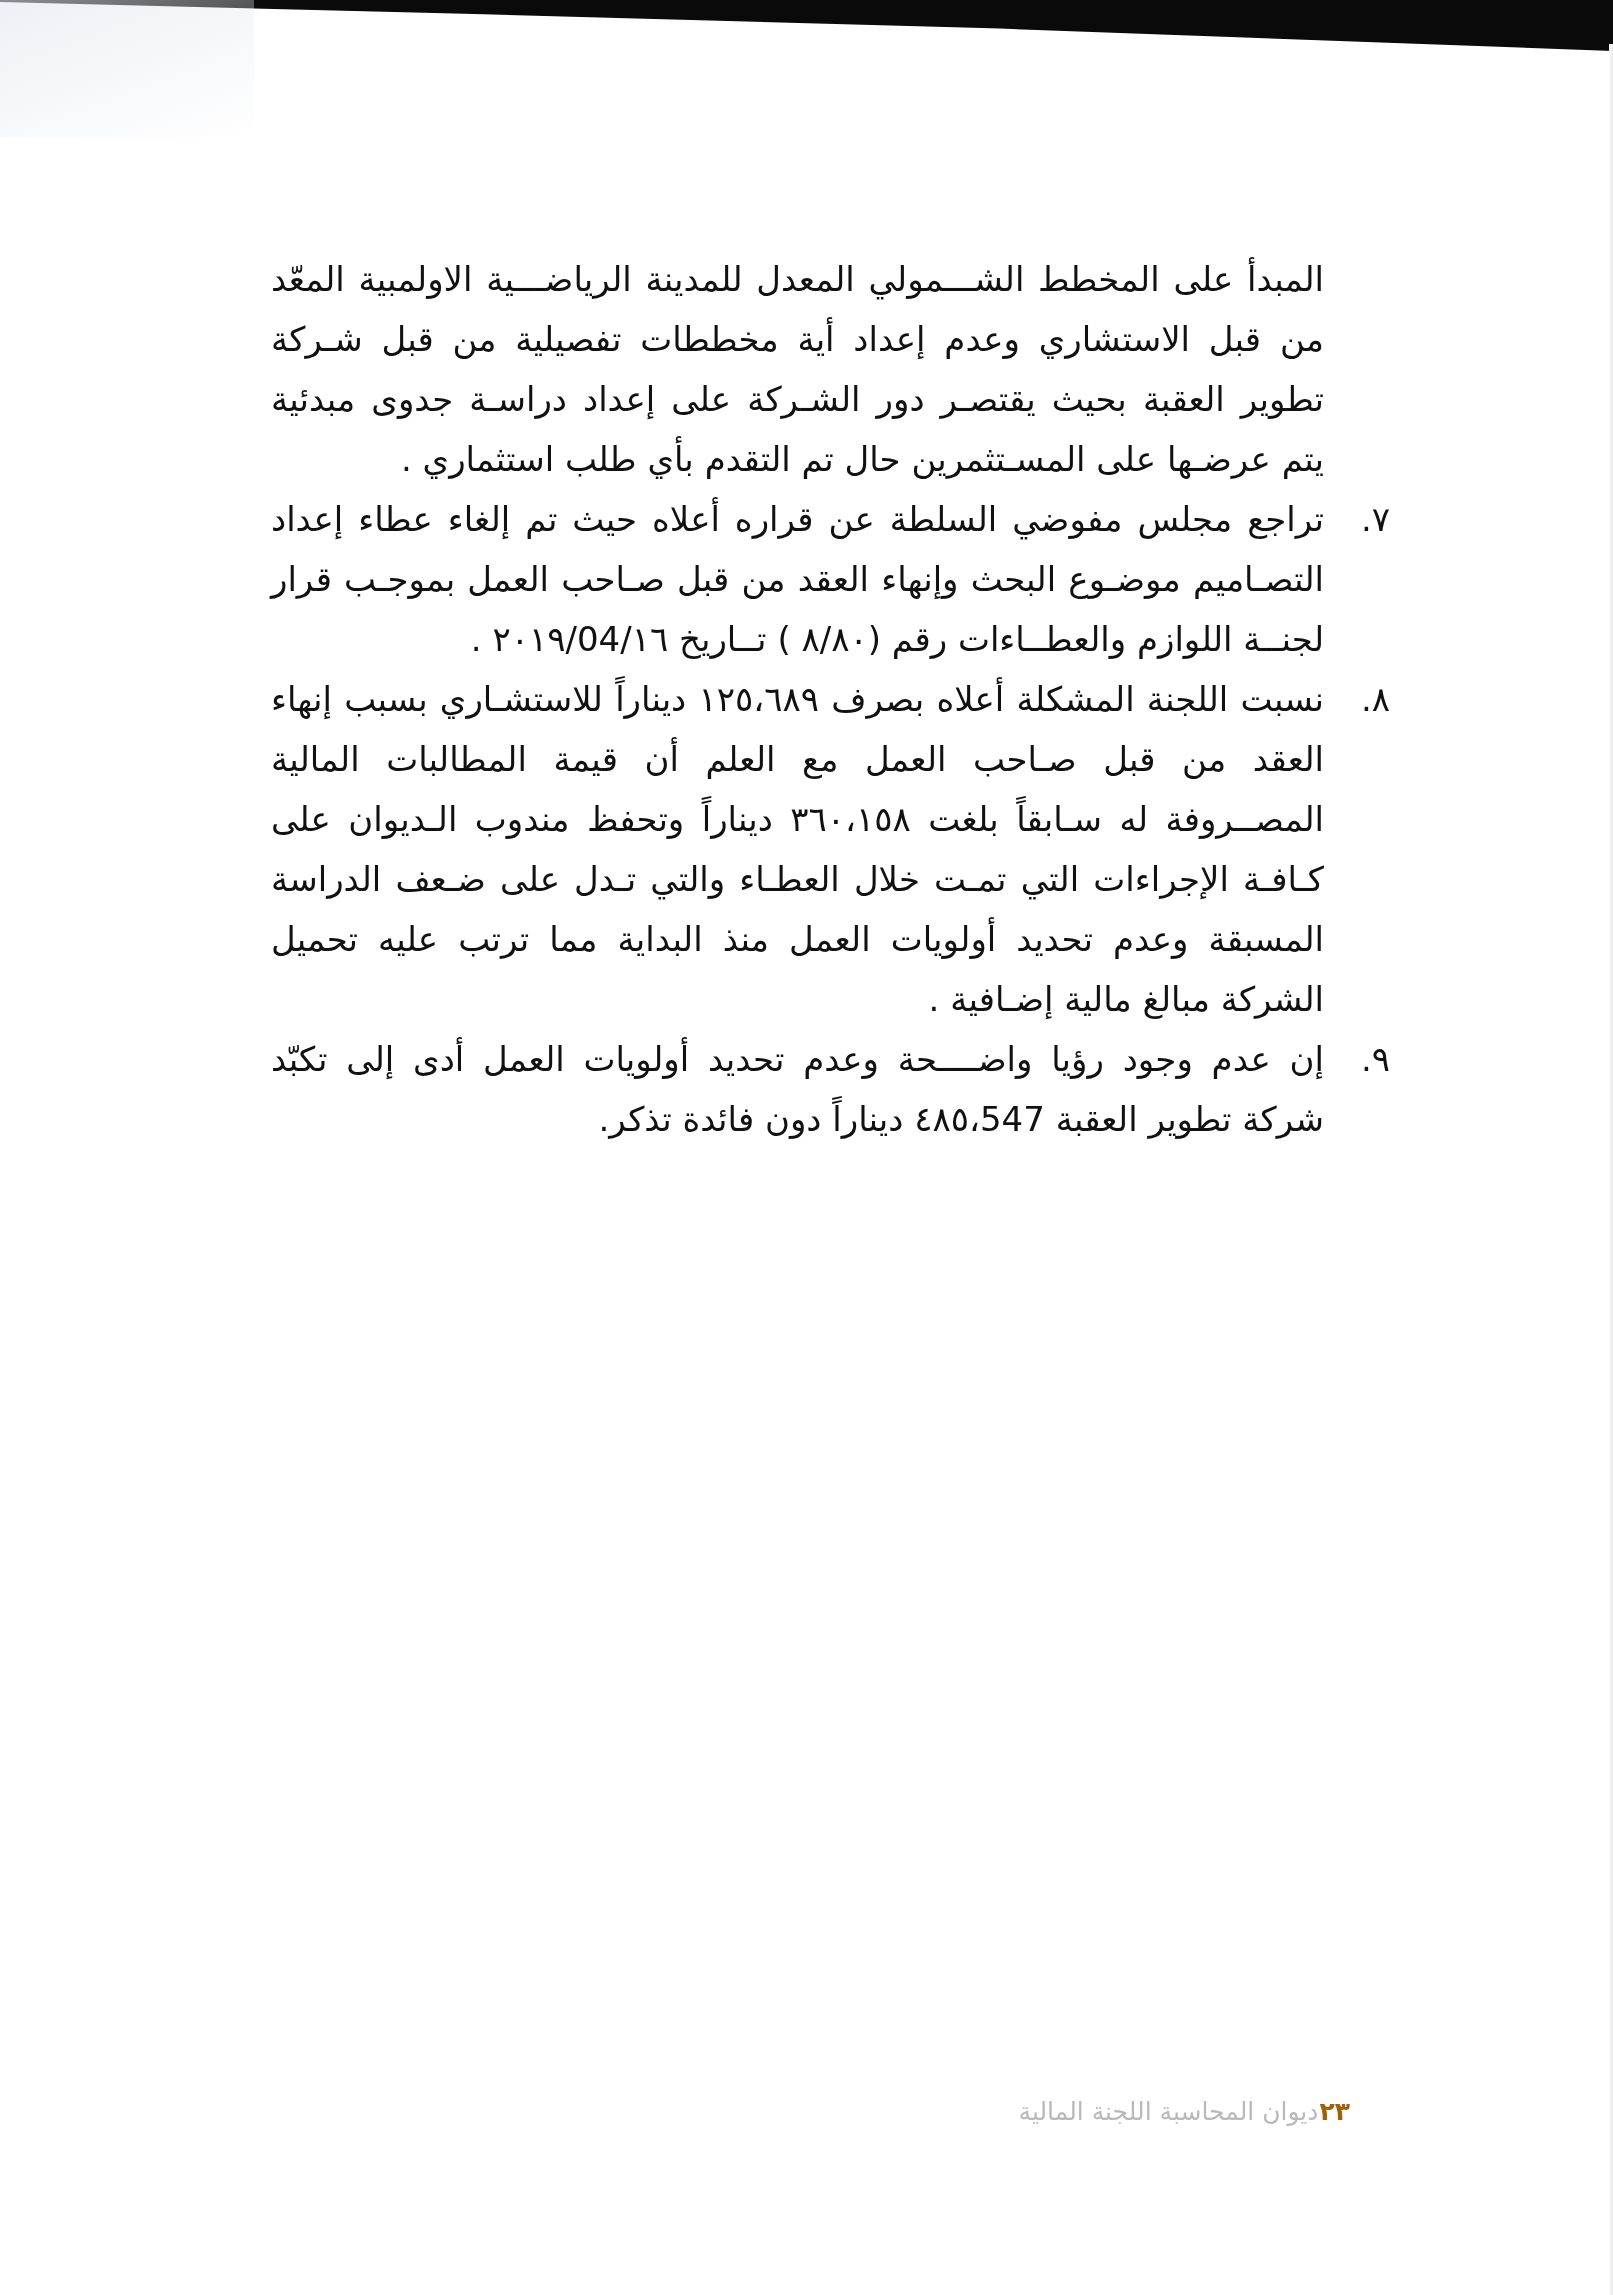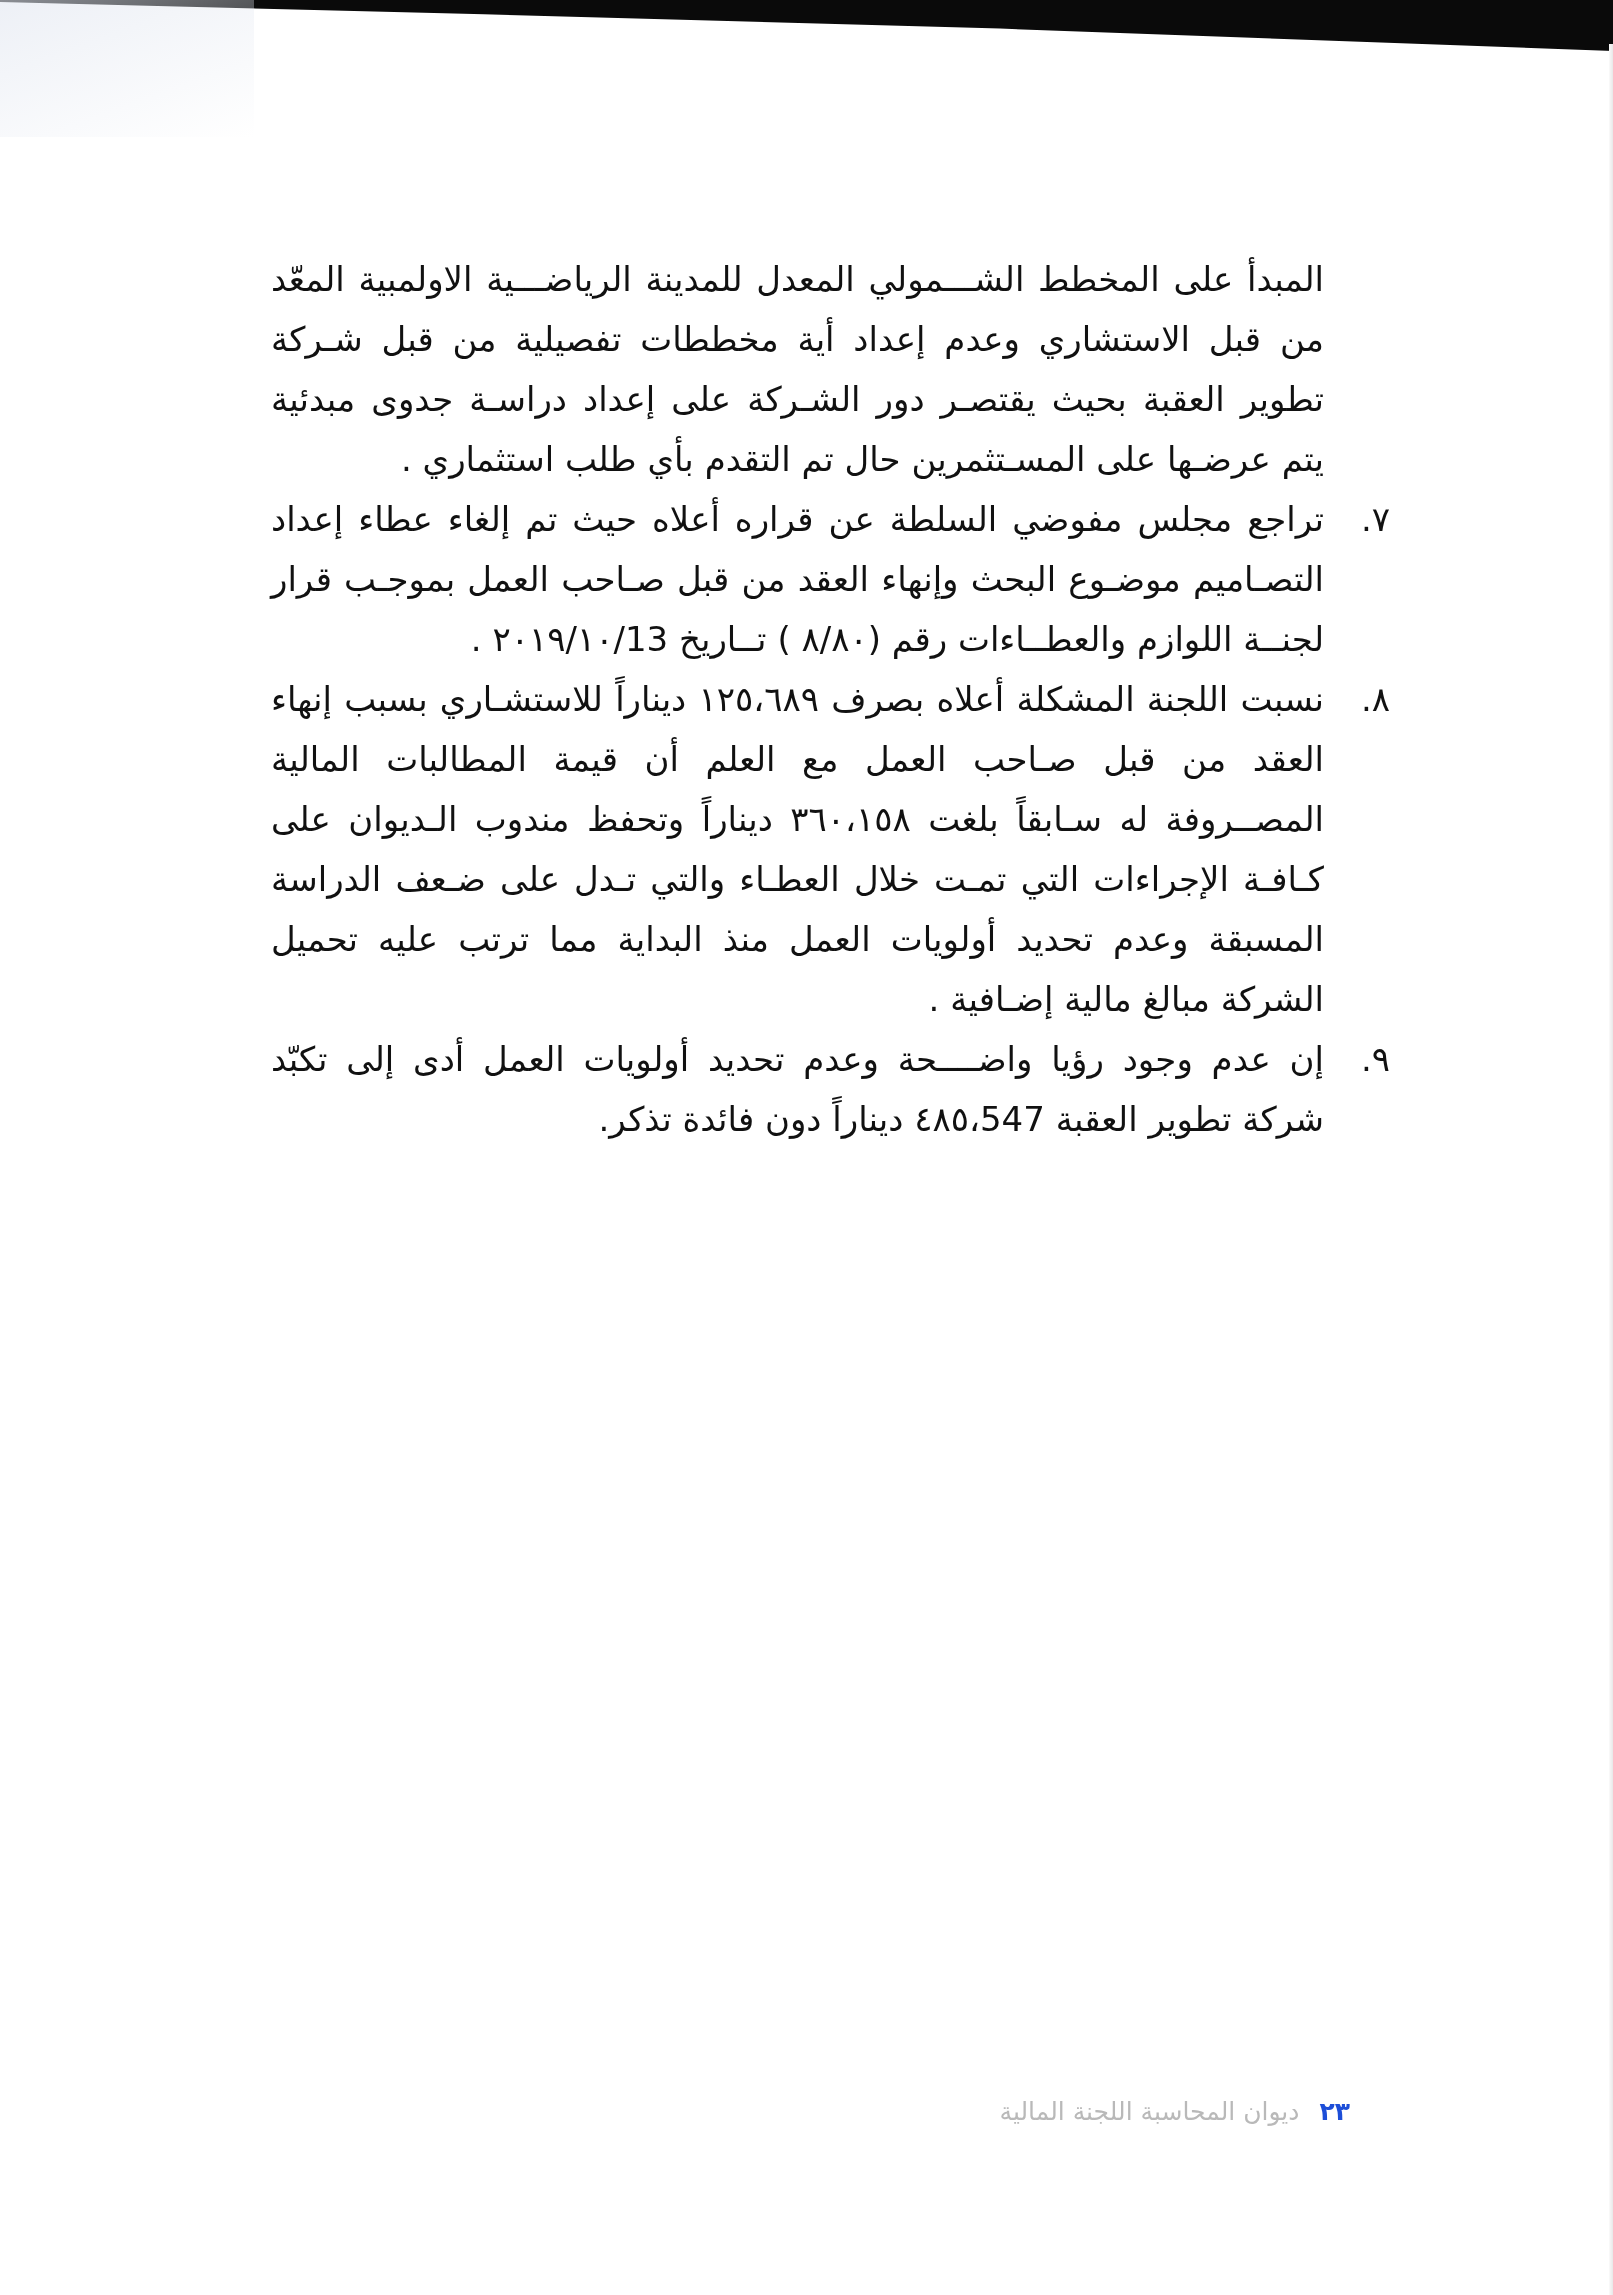--- a/index.html
+++ b/index.html
@@ -80,39 +80,39 @@
       position: absolute;
       right: 263px;
       top: 2097px;
       direction: rtl;
       font-size: 25px;
       letter-spacing: 5.9px;
       color: #b9b9b9;
       white-space: nowrap;
     }
     .footer .page-num {
-      color: #1d4ed8;
+      color: #a16207;
       font-weight: bold;
       letter-spacing: 0;
-      margin-left: 20px;
+      margin-left: 1px;
     }
   </style>
 </head>
 <body>
 
 <div class="scan-edge"></div>
 <div class="scan-shade"></div>
 <div class="right-edge"></div>
 
 <div class="content">
   <p class="para cont">المبدأ على المخطط الشـــمولي المعدل للمدينة الرياضـــية الاولمبية المعّد من قبل الاستشاري وعدم إعداد أية مخططات تفصيلية من قبل شـركة تطوير العقبة بحيث يقتصـر دور الشـركة على إعداد دراسـة جدوى مبدئية يتم عرضـها على المسـتثمرين حال تم التقدم بأي طلب استثماري .</p>
 
   <div class="item">
     <span class="num">٧.</span>
-    <span class="text">تراجع مجلس مفوضي السلطة عن قراره أعلاه حيث تم إلغاء عطاء إعداد التصـاميم موضـوع البحث وإنهاء العقد من قبل صـاحب العمل بموجـب قرار لجنــة اللوازم والعطــاءات رقم (٨/٨٠ ) تــاريخ ٢٠١٩/١٠/13 .</span>
+    <span class="text">تراجع مجلس مفوضي السلطة عن قراره أعلاه حيث تم إلغاء عطاء إعداد التصـاميم موضـوع البحث وإنهاء العقد من قبل صـاحب العمل بموجـب قرار لجنــة اللوازم والعطــاءات رقم (٨/٨٠ ) تــاريخ ٢٠١٩/04/١٦ .</span>
   </div>
 
   <div class="item">
     <span class="num">٨.</span>
     <span class="text">نسبت اللجنة المشكلة أعلاه بصرف ١٢٥،٦٨٩ ديناراً للاستشـاري بسبب إنهاء العقد من قبل صـاحب العمل مع العلم أن قيمة المطالبات المالية المصــروفة له سـابقاً بلغت ٣٦٠،١٥٨ ديناراً وتحفظ مندوب الـديوان على كـافـة الإجراءات التي تمـت خلال العطـاء والتي تـدل على ضـعف الدراسة المسبقة وعدم تحديد أولويات العمل منذ البداية مما ترتب عليه تحميل الشركة مبالغ مالية إضـافية .</span>
   </div>
 
   <div class="item">
     <span class="num">٩.</span>
     <span class="text">إن عدم وجود رؤيا واضــــحة وعدم تحديد أولويات العمل أدى إلى تكبّد شركة تطوير العقبة ٤٨٥،547 ديناراً دون فائدة تذكر.</span>

